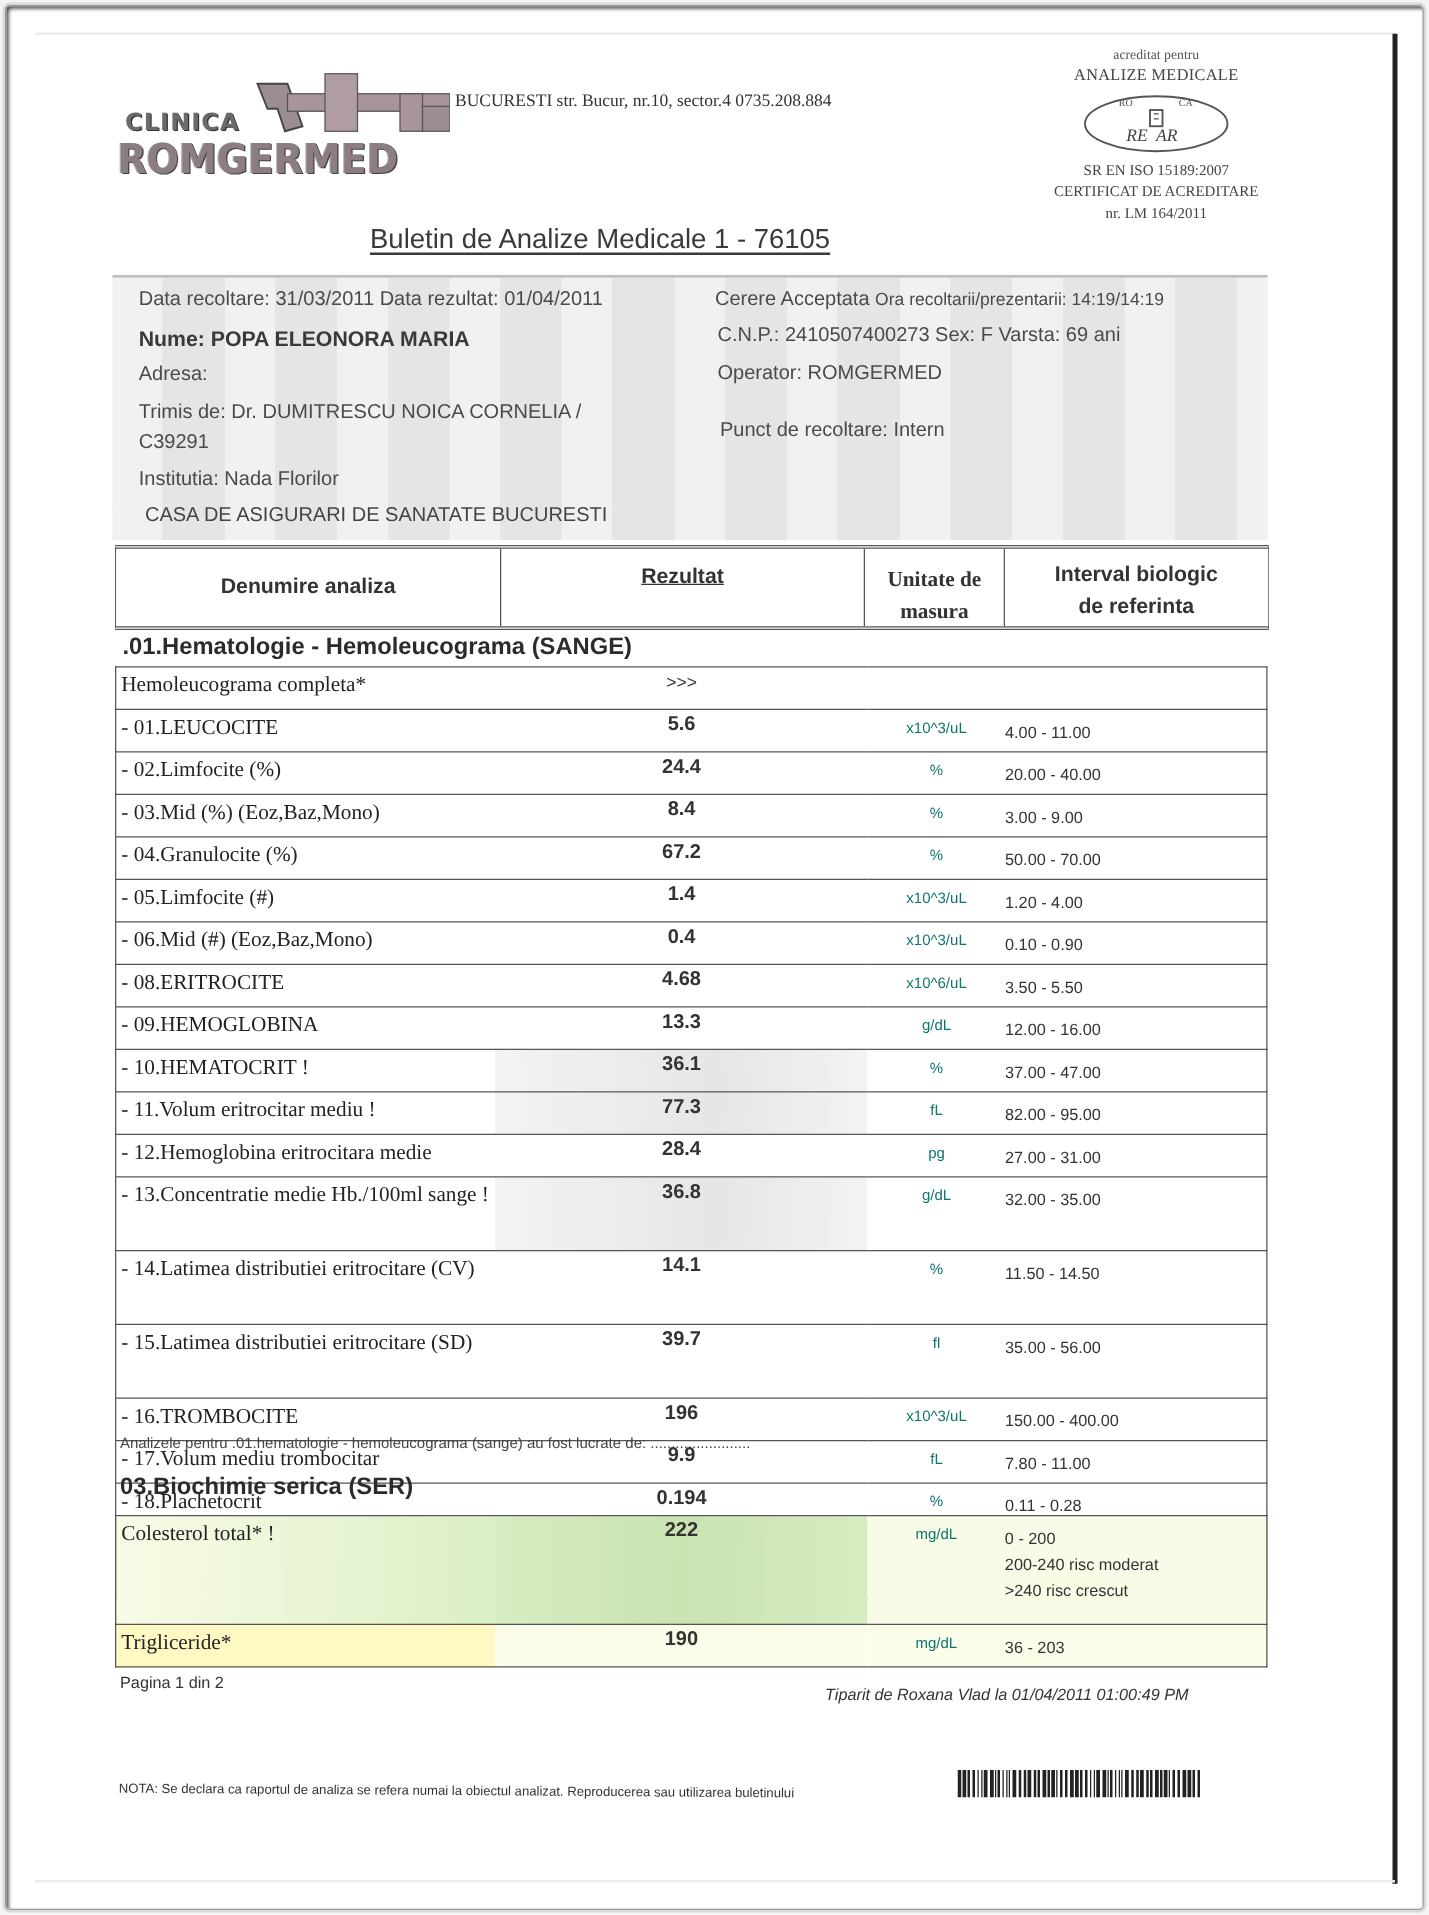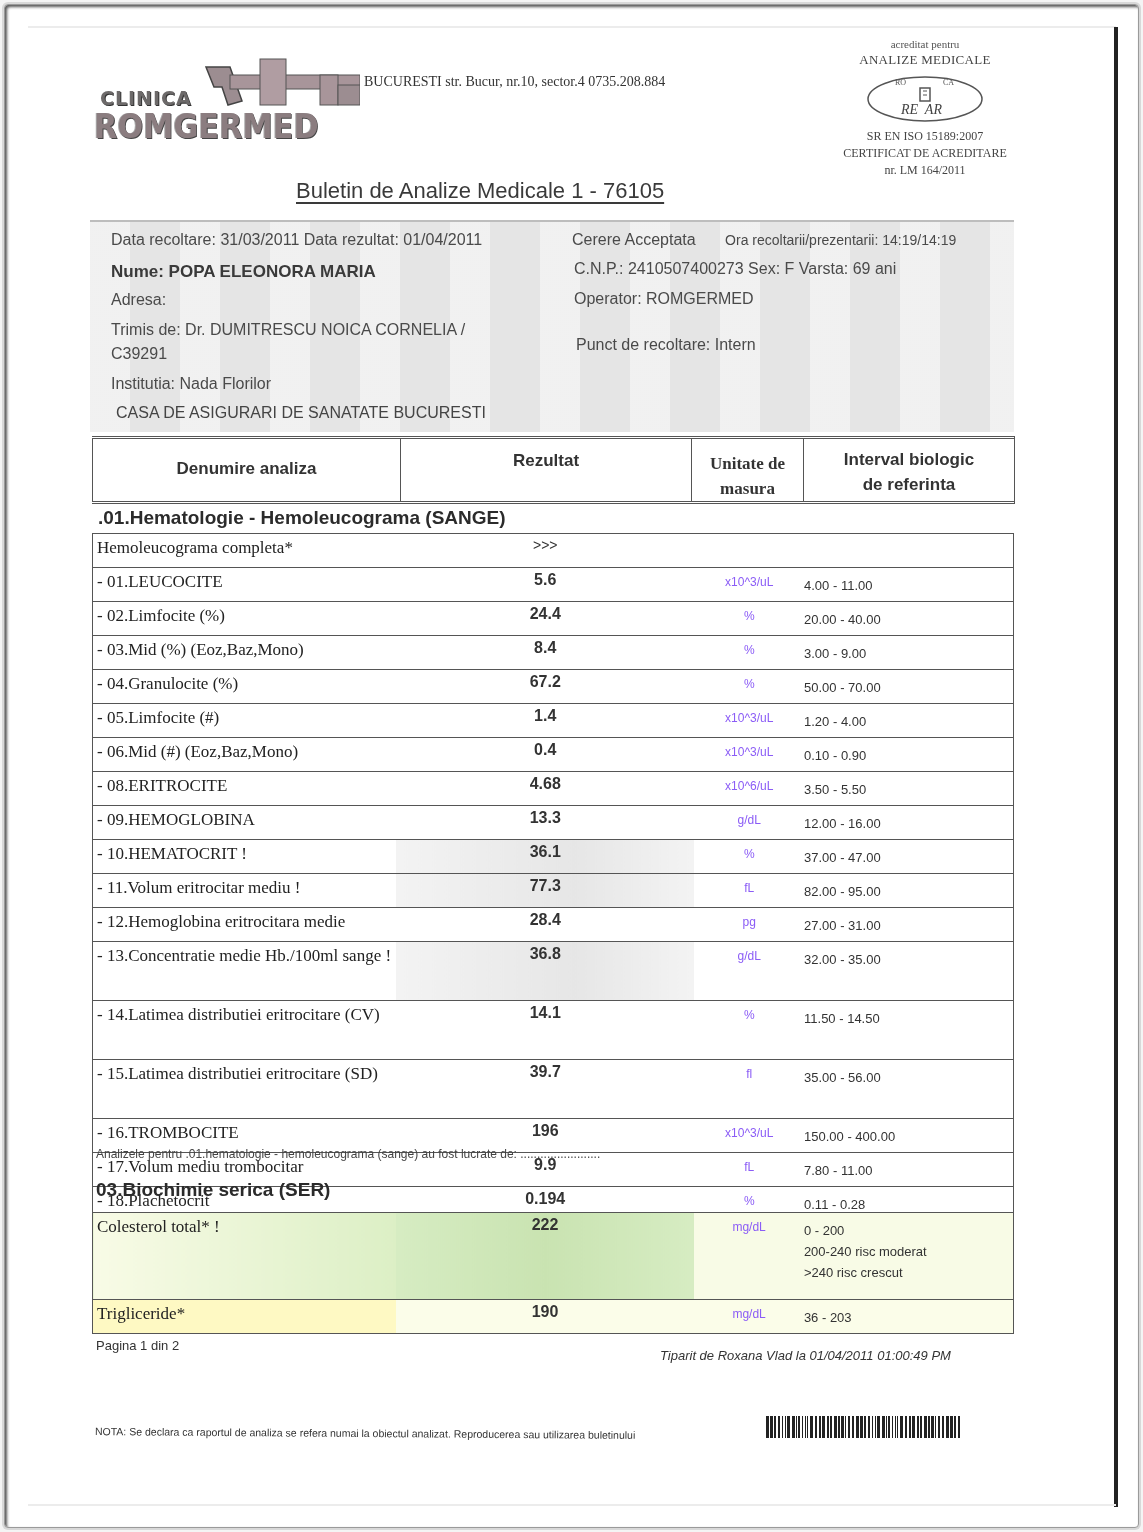--- a/index.html
+++ b/index.html
@@ -46,33 +46,33 @@
   .panel { position:absolute; left:90px; top:220px; width:924px; height:210px; background:#ececec; border-top:2px solid #bdbdbd;
      background-image: repeating-linear-gradient(90deg, rgba(255,255,255,0.25) 0 40px, rgba(0,0,0,0.03) 40px 90px); }
   .panel .txt { position:absolute; font-size:16px; color:#4a4a4a; white-space:nowrap; }
   .panel .name { font-weight:bold; font-size:17px; color:#3a3a3a; }
   .casa { position:absolute; left:116px; top:404px; font-size:16px; color:#444; }
 
   
   .hdr { position:absolute; left:92px; top:436px; width:921px; height:62px; border-top:3px double #555; border-bottom:3px double #555; border-left:1px solid #555; border-right:1px solid #555; }
   .hdr .col { position:absolute; top:0; height:62px; border-right:1px solid #555; box-sizing:border-box; font-weight:bold; font-size:17px; color:#333; text-align:center; }
   .hdr .c1 { left:0; width:308px; padding-top:20px; }
-  .hdr .c2 { left:308px; width:291px; padding-top:12px; }
+  .hdr .c2 { left:308px; width:291px; padding-top:12px;text-decoration:underline; }
   .hdr .c3 { left:599px; width:112px; padding-top:12px; line-height:25px;font-family:Liberation Serif, serif; }
   .hdr .c4 { left:711px; width:210px; padding-top:8px; line-height:25px; border-right:none; }
 
   .section-title { position:absolute; font-weight:bold; font-size:19px; color:#2b2b2b; }
 
   table.res { position:absolute; left:92px; border-collapse:collapse; width:922px; }
   table.res td { border-top:1px solid #555; border-bottom:1px solid #555; padding:0; vertical-align:top; }
   table.res tr td:first-child { border-left:1px solid #555; }
   table.res tr td:last-child { border-right:1px solid #555; }
   td.name { width:300px; font-family:"Liberation Serif", serif; font-size:17px; padding:2px 0 0 4px !important; line-height:24px; color:#222; }
   td.val { width:300px; text-align:center; font-weight:bold; font-size:16px; padding-top:3px !important; color:#333; }
-  td.unit { width:110px; text-align:center; font-size:12px; padding-top:7px !important; color:#8b5cf6; }
+  td.unit { width:110px; text-align:center; font-size:12px; padding-top:7px !important; color:#0f766e; }
   td.ref { width:210px; text-align:left; font-size:13px; padding-top:7px !important; color:#333; line-height:21px; }
   tr.row1 td { height:26px; }
   tr.row2 td { height:51px; }
   .flag-bg { background:linear-gradient(90deg, #f3f3f3 0%, #e6e6e6 60%, #f3f3f3 100%); }
 
   .worked { position:absolute; left:96px; top:1147px; font-size:12px; color:#444; }
 
   table.bio { top:1212px; }
   tr.chol td { background:#f8fbe6; }
   tr.chol td.name { background:linear-gradient(90deg,#f8fbe6 0%, #dcefc5 100%); }
@@ -130,21 +130,21 @@
 
 <div class="panel">
   <div class="txt" style="left:21px;top:9px;">Data recoltare: 31/03/2011  Data rezultat: 01/04/2011</div>
   <div class="txt name" style="left:21px;top:40px;">Nume: POPA ELEONORA MARIA</div>
   <div class="txt" style="left:21px;top:69px;">Adresa:</div>
   <div class="txt" style="left:21px;top:99px;">Trimis de: Dr. DUMITRESCU  NOICA CORNELIA /</div>
   <div class="txt" style="left:21px;top:123px;">C39291</div>
   <div class="txt" style="left:21px;top:153px;">Institutia: Nada Florilor</div>
   <div class="txt" style="left:482px;top:9px;">
     <span>Cerere Acceptata</span>
-    <span style="font-size:14px;margin-left:25px;">Ora recoltarii/prezentarii: 14:19/14:19</span>
+    <span style="font-size:14px;">Ora recoltarii/prezentarii: 14:19/14:19</span>
   </div>
   <div class="txt" style="left:484px;top:38px;">C.N.P.: 2410507400273 Sex: F   Varsta: 69 ani</div>
   <div class="txt" style="left:484px;top:68px;">Operator: ROMGERMED</div>
   <div class="txt" style="left:486px;top:98px;margin-top:16px;">Punct de recoltare: Intern</div>
 </div>
 <div class="casa">CASA DE ASIGURARI DE SANATATE BUCURESTI</div>
 
 <div class="hdr">
   <div class="col c1">Denumire analiza</div>
   <div class="col c2">Rezultat</div>

